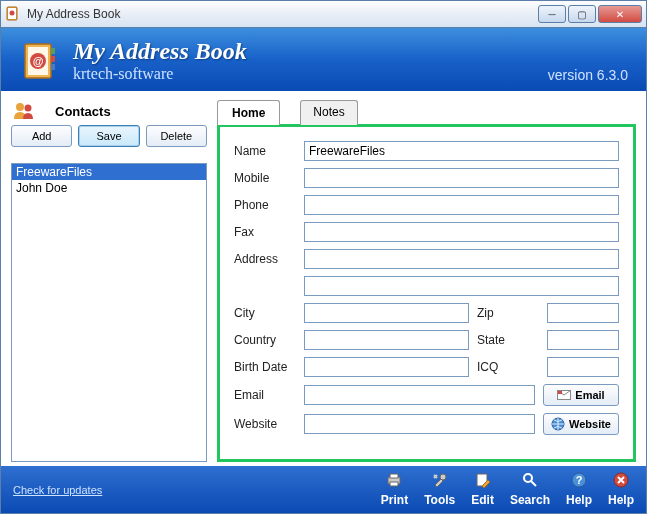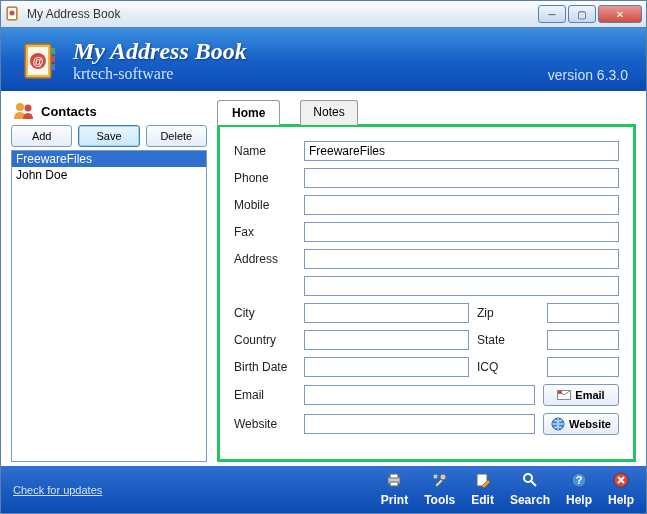--- a/index.html
+++ b/index.html
@@ -17,23 +17,23 @@
 
 .header { background: linear-gradient(to bottom, #3d8fde, #1861c9, #0a4ab3); color: #fff; padding: 10px 18px 8px 18px; display: flex; align-items: center; gap: 12px; }
 .header-icon { width: 42px; height: 42px; }
 .header-text h1 { font-size: 24px; font-weight: bold; font-style: italic; font-family: Georgia, serif; text-shadow: 1px 1px 2px rgba(0,0,0,0.4); }
 .header-text .sub { font-size: 16px; font-family: Liberation Serif, serif; color: #cde2ff; }
 .header .version { margin-left: auto; align-self: flex-end; font-size: 14px; color: #cde2ff; }
 
 .content { flex: 1; display: flex; gap: 10px; padding: 8px 10px 4px 10px; background: #fff; }
 
 .left-panel { width: 210px; display: flex; flex-direction: column; }
-.contacts-header { display: flex; align-items: center; gap: 6px; padding: 2px 0 4px 2px; text-align: right; }
+.contacts-header { display: flex; align-items: center; gap: 20px; padding: 2px 0 4px 2px; text-align: right; }
 .contacts-header .label { font-weight: bold; font-size: 13px; }
-.btn-row { display: flex; gap: 6px; margin-bottom: 3px; }
+.btn-row { display: flex; gap: 6px; margin-bottom: 16px; }
 .std-btn { flex: 1; height: 22px; border: 1px solid #7a9ac0; border-radius: 3px; background: linear-gradient(to bottom, #fdfdfe, #e4ecf6); font-size: 11px; cursor: pointer; }
 .std-btn.focus { border: 1px solid #3c7fb1; box-shadow: inset 0 0 0 1px #a7d0f0; background: linear-gradient(to bottom, #eaf6fd, #c9e8fb); }
 .list { flex: 1; border: 1px solid #7a9ac0; background: #fff; overflow: auto; }
 .list-item { padding: 1px 4px; font-size: 12px; cursor: pointer; }
 .list-item.selected { background: #2f6fd0; color: #fff; }
 
 .right-panel { flex: 1; display: flex; flex-direction: column; }
 .tabs { display: flex; position: relative; top: 1px; z-index: 2; }
 .tab { padding: 4px 12px; border: 1px solid #999; border-bottom: none; background: #f0f0f0; margin-right: 20px; font-size: 12px; cursor: pointer; border-radius: 3px 3px 0 0; }
 .tab.active { background: #fff; font-weight: bold; padding: 5px 14px; position: relative; }
@@ -112,25 +112,25 @@
       <div class="tabs">
         <div class="tab active">Home</div>
         <div class="tab">Notes</div>
       </div>
       <div class="tab-pane">
         <div class="form-row">
           <label>Name</label>
           <input class="text-input grow" value="FreewareFiles" style="">
         </div>
         <div class="form-row">
+          <label>Mobile</label>
+          <input class="text-input grow" value="" style="">
+        </div>
+        <div class="form-row">
           <label>Phone</label>
-          <input class="text-input grow" value="" style="">
-        </div>
-        <div class="form-row">
-          <label>Mobile</label>
           <input class="text-input grow" value="" style="">
         </div>
         <div class="form-row">
           <label>Fax</label>
           <input class="text-input grow" value="" style="">
         </div>
         <div class="form-row">
           <label>Address</label>
           <input class="text-input grow" value="" style="">
         </div>

